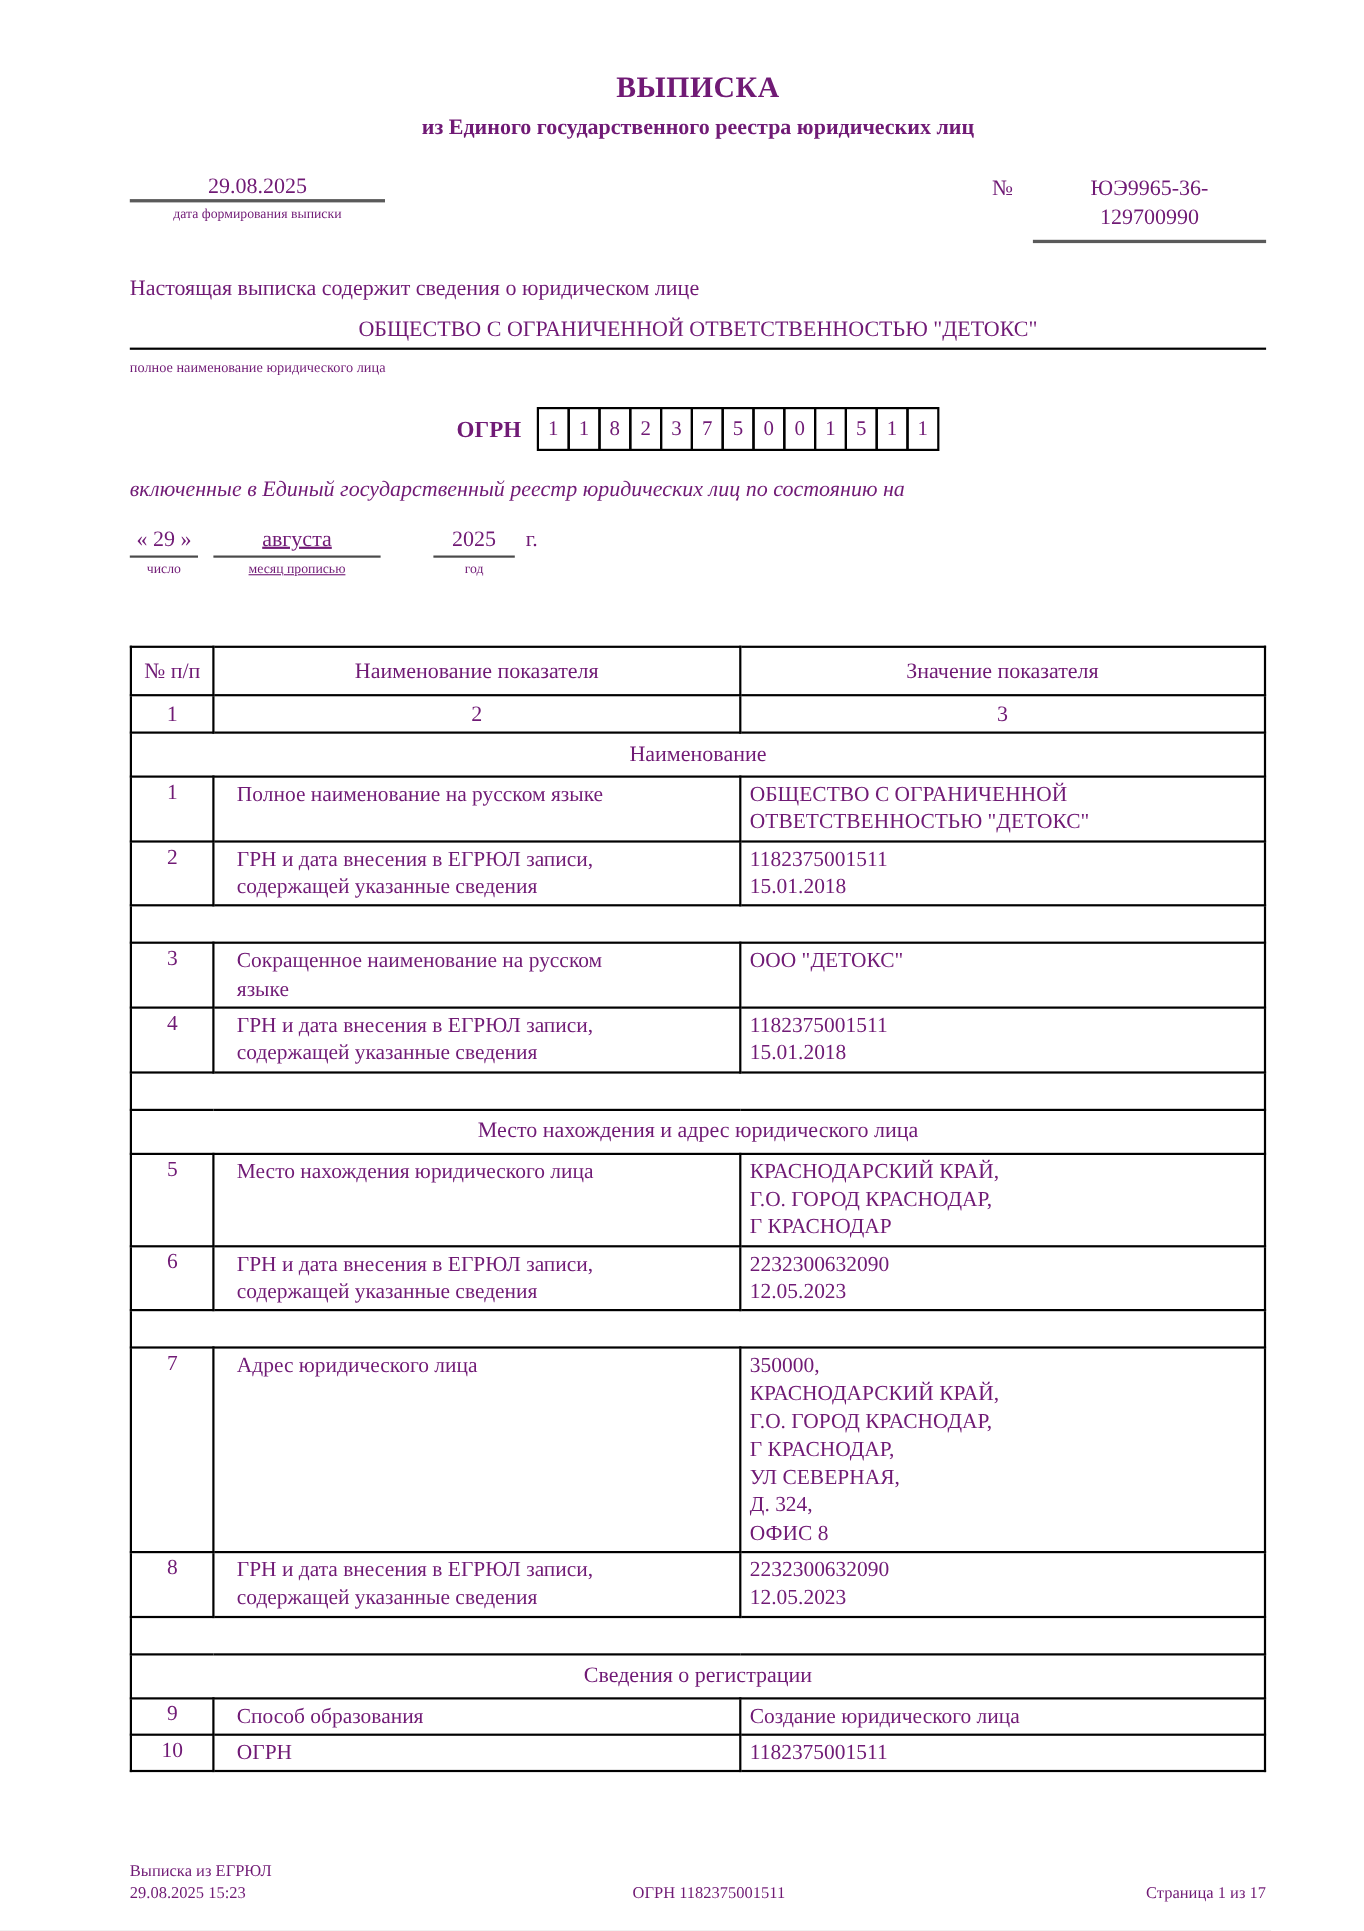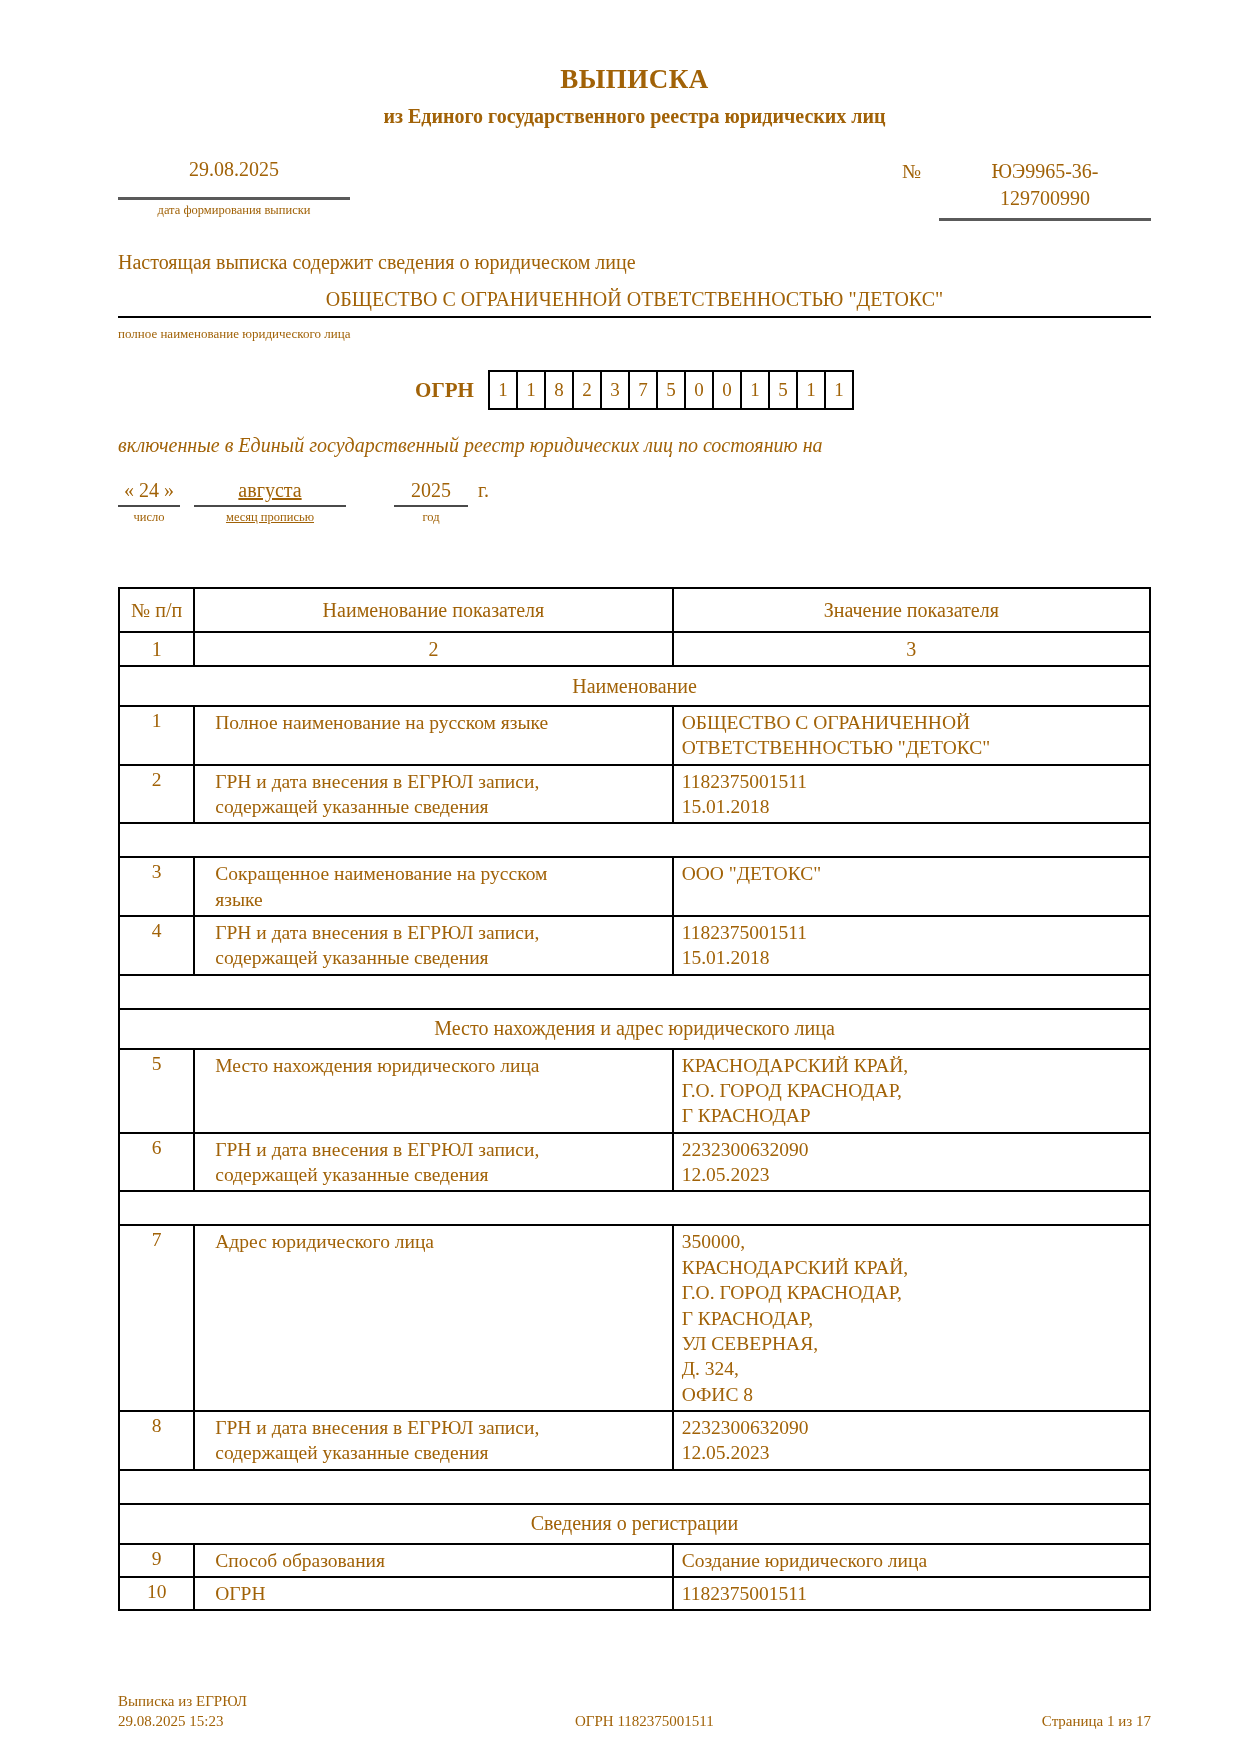--- a/index.html
+++ b/index.html
@@ -4,30 +4,30 @@
 <style>
   html,body { margin:0; padding:0; background:#e8e8e8; }
   .page {
     position:relative;
     width:1240px; height:1755px;
     margin:0 auto;
     background:#ffffff;
     box-sizing:border-box;
     padding:64px 89px 24px 118px;
     font-family:"Liberation Serif", serif;
-    color:#a16207;
+    color:#701a75;
     display:flex; flex-direction:column;
     overflow:hidden;
   }
   .title { text-align:center; font-weight:bold; font-size:27px; margin:0 0 10px 0; letter-spacing:0.5px; }
   .subtitle { text-align:center; font-weight:bold; font-size:20px; margin:0; }
 
   .ref-row { display:flex; justify-content:space-between; align-items:flex-start; margin-top:30px; }
   .ref-left { width:232px; }
-  .ref-left .u-val { text-align:center; font-size:20px; padding-bottom:16px; border-bottom:3px solid #5a5a5a; }
+  .ref-left .u-val { text-align:center; font-size:20px; border-bottom:3px solid #5a5a5a; }
   .u-label { text-align:center; font-size:12.5px; margin-top:3px; }
   .ref-right { display:flex; align-items:flex-start; }
   .num-sign { font-size:20px; margin-right:18px; padding-top:2px; }
   .num-val { width:212px; text-align:center; font-size:20px; line-height:1.35; border-bottom:3px solid #5a5a5a; padding-bottom:6px; }
 
   .intro { font-size:20px; margin:30px 0 0 0; }
 
   .company { margin-top:14px; }
   .company-name { text-align:center; font-size:20px; padding-bottom:5px; border-bottom:2px solid #000; }
   .company-label { font-size:13px; margin-top:8px; }
@@ -115,21 +115,21 @@
         <span class="ogrn-box">5</span>
         <span class="ogrn-box">1</span>
         <span class="ogrn-box">1</span>
       </span>
   </div>
 
   <p class="included">включенные в Единый государственный реестр юридических лиц по состоянию на</p>
 
   <div class="asof-row">
     <div class="date-col col-day">
-      <div class="u-val">« 24 »</div>
+      <div class="u-val">« 29 »</div>
       <div class="u-label">число</div>
     </div>
     <div class="date-col col-month">
       <div class="u-val">августа</div>
       <div class="u-label">месяц прописью</div>
     </div>
     <div class="date-col col-year">
       <div class="u-val">2025</div>
       <div class="u-label">год</div>
     </div>

